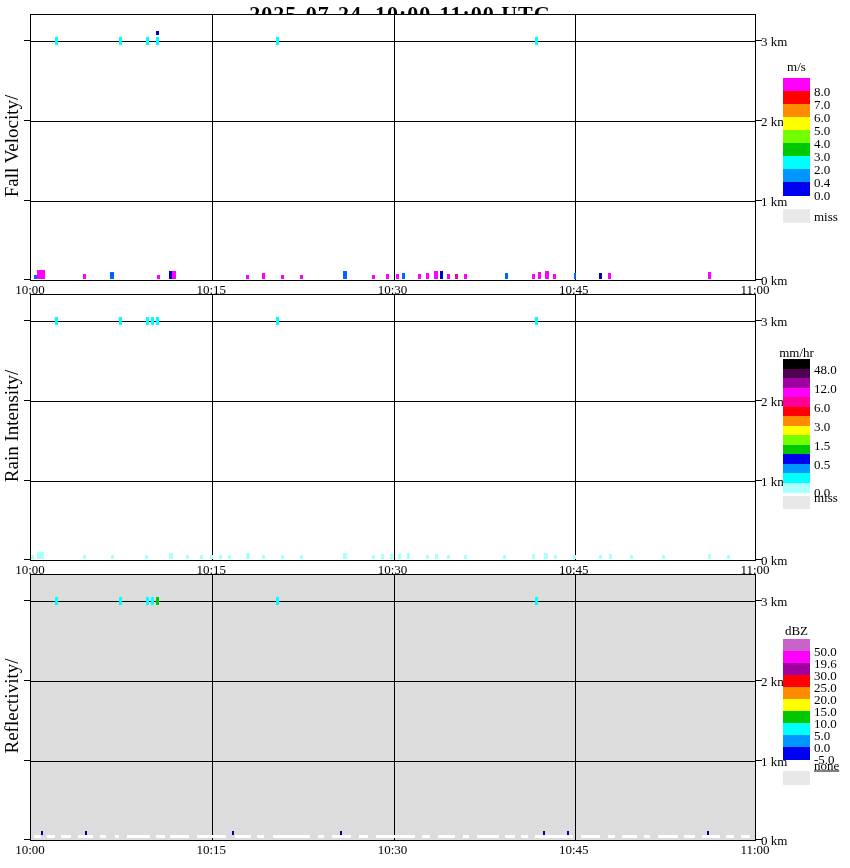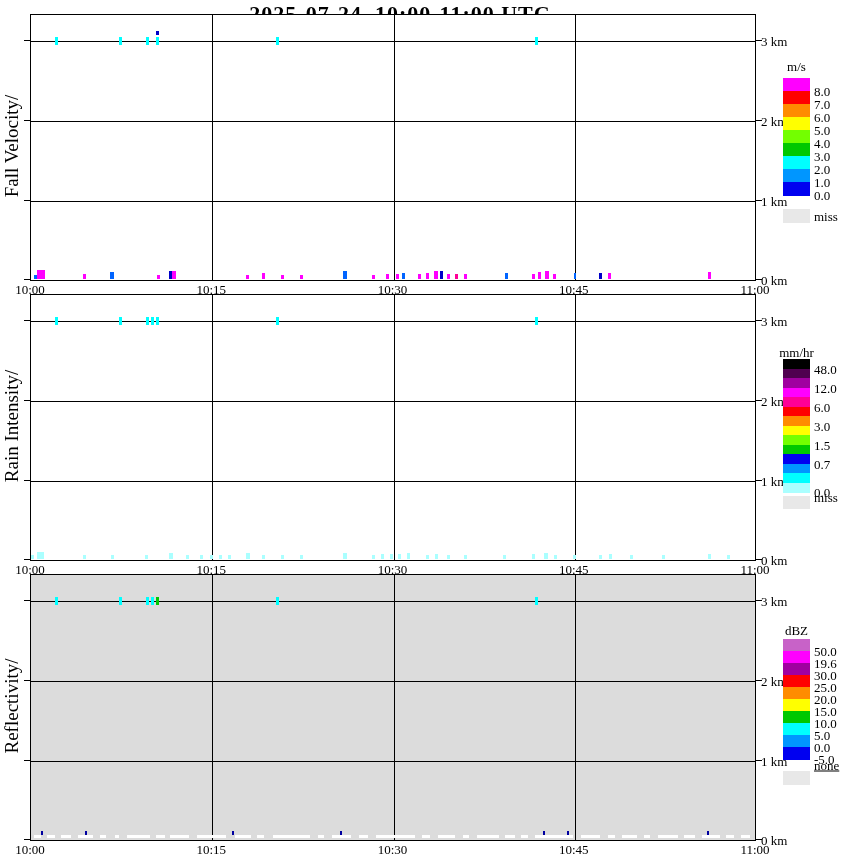--- a/index.html
+++ b/index.html
@@ -78,21 +78,21 @@
     <div class="lab" style="position: absolute; left: 814px; top: 117px; transform: translateY(-50%);">6.0</div>
     <div style="position: absolute; left: 783px; top: 117px; width: 27px; height: 13.5px; background: rgb(255, 255, 0);"></div>
     <div class="lab" style="position: absolute; left: 814px; top: 130px; transform: translateY(-50%);">5.0</div>
     <div style="position: absolute; left: 783px; top: 130px; width: 27px; height: 13.5px; background: rgb(115, 255, 0);"></div>
     <div class="lab" style="position: absolute; left: 814px; top: 143px; transform: translateY(-50%);">4.0</div>
     <div style="position: absolute; left: 783px; top: 143px; width: 27px; height: 13.5px; background: rgb(0, 200, 0);"></div>
     <div class="lab" style="position: absolute; left: 814px; top: 156px; transform: translateY(-50%);">3.0</div>
     <div style="position: absolute; left: 783px; top: 156px; width: 27px; height: 13.5px; background: rgb(0, 255, 255);"></div>
     <div class="lab" style="position: absolute; left: 814px; top: 169px; transform: translateY(-50%);">2.0</div>
     <div style="position: absolute; left: 783px; top: 169px; width: 27px; height: 13.5px; background: rgb(0, 150, 255);"></div>
-    <div class="lab" style="position: absolute; left: 814px; top: 182px; transform: translateY(-50%);">1.0</div>
+    <div class="lab" style="position: absolute; left: 814px; top: 182px; transform: translateY(-50%);">0.4</div>
     <div style="position: absolute; left: 783px; top: 182px; width: 27px; height: 13.5px; background: rgb(0, 0, 240);"></div>
     <div class="lab" style="position: absolute; left: 814px; top: 195px; transform: translateY(-50%);">0.0</div>
     <div style="position: absolute; left: 783px; top: 209px; width: 27px; height: 14px; background: rgb(232, 232, 232);"></div>
     <div class="lab" style="position: absolute; left: 814px; top: 216px; transform: translateY(-50%);">miss</div>
     <div class="mark" style="position: absolute; left: 55.0833px; top: 37px; width: 3px; height: 8px; background: rgb(0, 255, 255);"></div>
     <div class="mark" style="position: absolute; left: 119.125px; top: 37px; width: 3px; height: 8px; background: rgb(0, 255, 255);"></div>
     <div class="mark" style="position: absolute; left: 146.312px; top: 37px; width: 3px; height: 8px; background: rgb(0, 255, 255);"></div>
     <div class="mark" style="position: absolute; left: 155.979px; top: 37px; width: 3px; height: 8px; background: rgb(0, 255, 255);"></div>
     <div class="mark" style="position: absolute; left: 155.979px; top: 31px; width: 3px; height: 4px; background: rgb(0, 0, 200);"></div>
     <div class="mark" style="position: absolute; left: 276.208px; top: 37px; width: 3px; height: 8px; background: rgb(0, 255, 255);"></div>
@@ -156,21 +156,21 @@
     <div style="position: absolute; left: 783px; top: 397px; width: 27px; height: 10px; background: rgb(255, 0, 150);"></div>
     <div class="lab" style="position: absolute; left: 814px; top: 406.5px; transform: translateY(-50%);">6.0</div>
     <div style="position: absolute; left: 783px; top: 406.5px; width: 27px; height: 10px; background: rgb(255, 0, 0);"></div>
     <div style="position: absolute; left: 783px; top: 416px; width: 27px; height: 10px; background: rgb(255, 140, 0);"></div>
     <div class="lab" style="position: absolute; left: 814px; top: 425.5px; transform: translateY(-50%);">3.0</div>
     <div style="position: absolute; left: 783px; top: 425.5px; width: 27px; height: 10px; background: rgb(255, 255, 0);"></div>
     <div style="position: absolute; left: 783px; top: 435px; width: 27px; height: 10px; background: rgb(115, 255, 0);"></div>
     <div class="lab" style="position: absolute; left: 814px; top: 444.5px; transform: translateY(-50%);">1.5</div>
     <div style="position: absolute; left: 783px; top: 444.5px; width: 27px; height: 10px; background: rgb(0, 200, 0);"></div>
     <div style="position: absolute; left: 783px; top: 454px; width: 27px; height: 10px; background: rgb(0, 0, 240);"></div>
-    <div class="lab" style="position: absolute; left: 814px; top: 463.5px; transform: translateY(-50%);">0.7</div>
+    <div class="lab" style="position: absolute; left: 814px; top: 463.5px; transform: translateY(-50%);">0.5</div>
     <div style="position: absolute; left: 783px; top: 463.5px; width: 27px; height: 10px; background: rgb(0, 150, 255);"></div>
     <div style="position: absolute; left: 783px; top: 473px; width: 27px; height: 10px; background: rgb(0, 255, 255);"></div>
     <div class="lab" style="position: absolute; left: 853px; top: 482.5px; transform: translateY(-50%);">0.1</div>
     <div style="position: absolute; left: 783px; top: 482.5px; width: 27px; height: 10px; background: rgb(170, 255, 255);"></div>
     <div class="lab" style="position: absolute; left: 814px; top: 492px; transform: translateY(-50%);">0.0</div>
     <div style="position: absolute; left: 783px; top: 496px; width: 27px; height: 13px; background: rgb(232, 232, 232);"></div>
     <div class="lab" style="position: absolute; left: 814px; top: 497px; transform: translateY(-50%);">miss</div>
     <div class="mark" style="position: absolute; left: 55.0833px; top: 317px; width: 3px; height: 8px; background: rgb(0, 255, 255);"></div>
     <div class="mark" style="position: absolute; left: 119.125px; top: 317px; width: 3px; height: 8px; background: rgb(0, 255, 255);"></div>
     <div class="mark" style="position: absolute; left: 146.312px; top: 317px; width: 3px; height: 8px; background: rgb(0, 255, 255);"></div>

